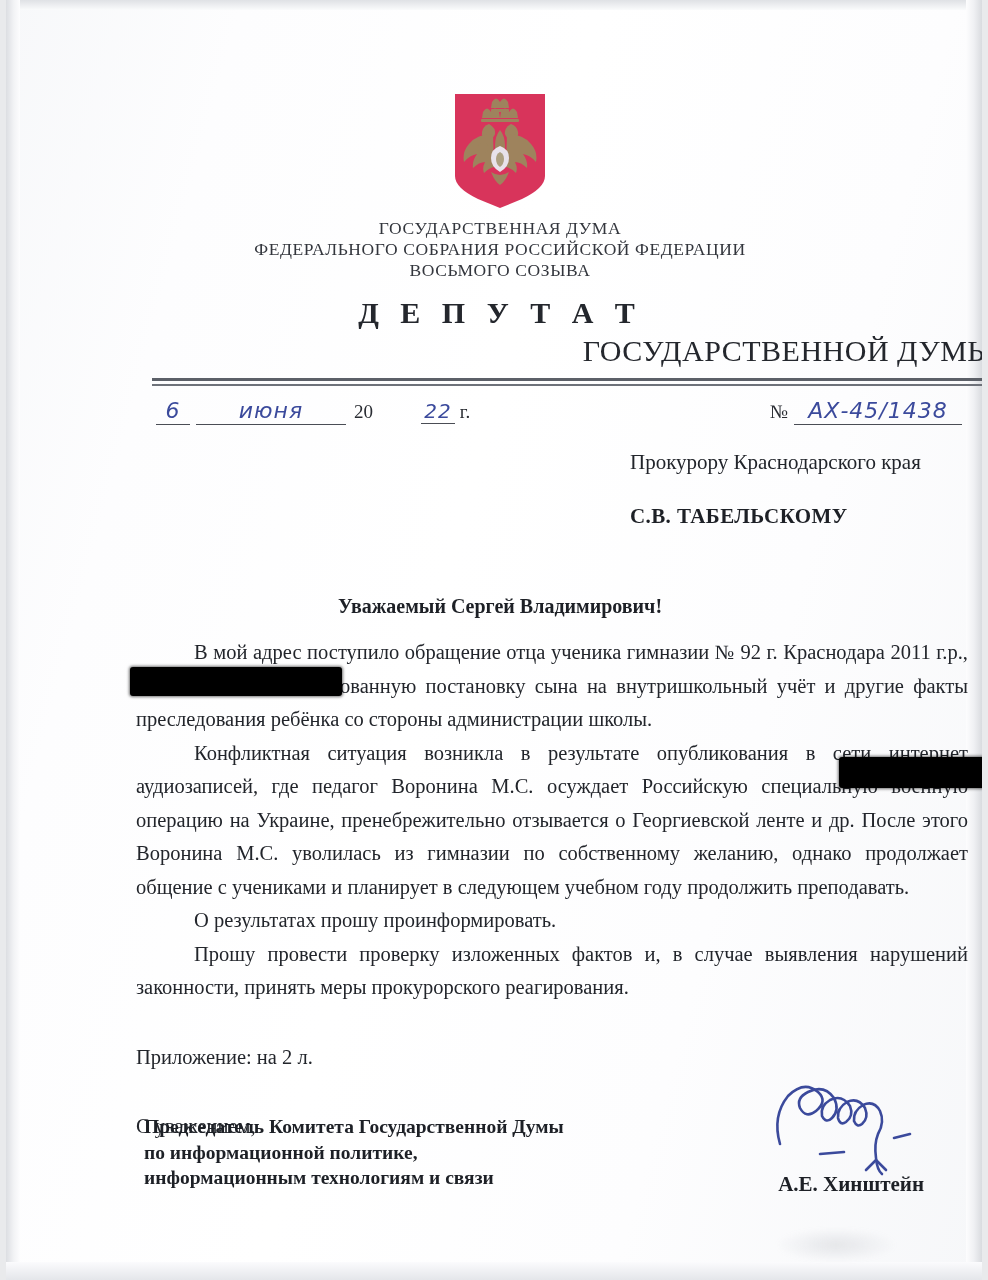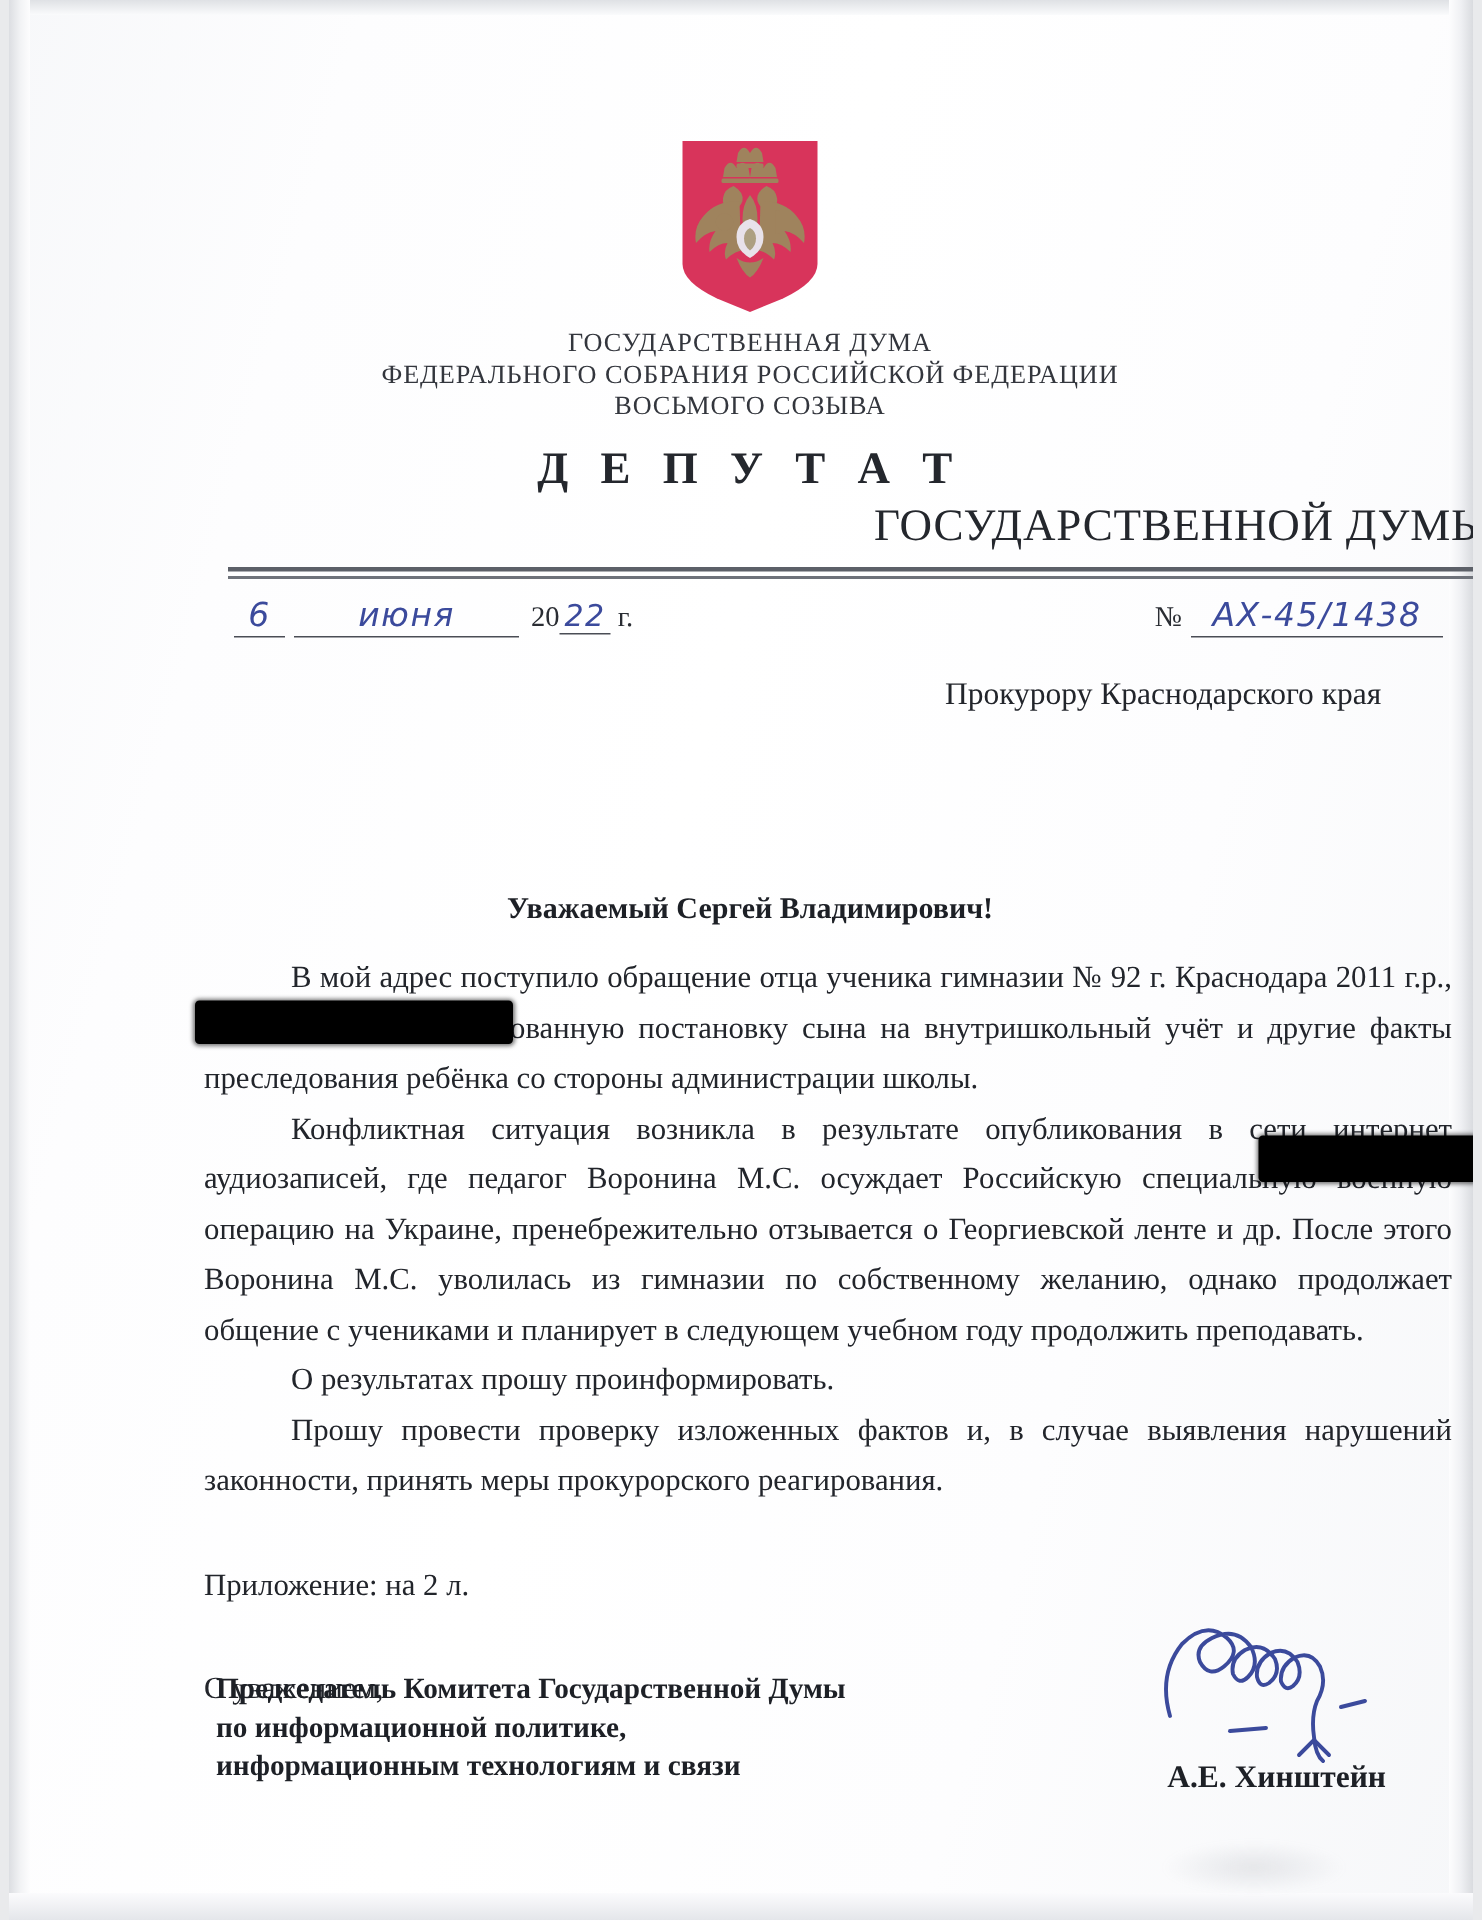--- a/index.html
+++ b/index.html
@@ -116,20 +116,21 @@
     padding-bottom: 1px;
     margin-left: 6px;
   }
   .year-prefix { margin-left: 8px; }
   .ul-year {
     display: inline-block;
     min-width: 34px;
     text-align: center;
     border-bottom: 1.4px solid #4a4d55;
     font-size: 20px;
+    margin-left: 48px;
   }
   .num-row {
     position: absolute;
     right: 20px; top: 398px;
     font-size: 19px;
     color: #2a2d33;
     white-space: nowrap;
   }
   .ul-num {
     display: inline-block;
@@ -272,20 +273,21 @@
   <div class="date-row">
     <span class="ul-day hand">6</span><span class="ul-month hand">июня</span><span class="year-prefix">20</span><span class="ul-year hand">22</span>
     <span>г.</span>
   </div>
 
   <div class="num-row">
     <span>№</span><span class="ul-num hand">АХ-45/1438</span>
   </div>
 
   <div class="addressee-line">Прокурору Краснодарского края</div>
+  <div class="addressee-name">С.В. ТАБЕЛЬСКОМУ</div>
 
   <div class="salutation">Уважаемый Сергей Владимирович!</div>
 
   <div class="body">
     <p>В мой адрес поступило обращение отца ученика гимназии № 92 г. Краснодара                      2011 г.р., с жалобой на необоснованную постановку сына на внутришкольный учёт и другие факты преследования ребёнка со стороны администрации школы.</p>
     <p>Конфликтная ситуация возникла в результате опубликования                 в сети интернет аудиозаписей, где педагог Воронина М.С. осуждает Российскую специальную военную операцию на Украине, пренебрежительно отзывается о Георгиевской ленте и др. После этого Воронина М.С. уволилась из гимназии по собственному желанию, однако продолжает общение с учениками и планирует в следующем учебном году продолжить преподавать.</p>
     <p>О результатах прошу проинформировать.</p>
     <p>Прошу провести проверку изложенных фактов и, в случае выявления нарушений законности, принять меры прокурорского реагирования.</p>
     <p class="no-indent">Приложение: на 2 л.</p>
     <p class="no-indent">С уважением,</p>

